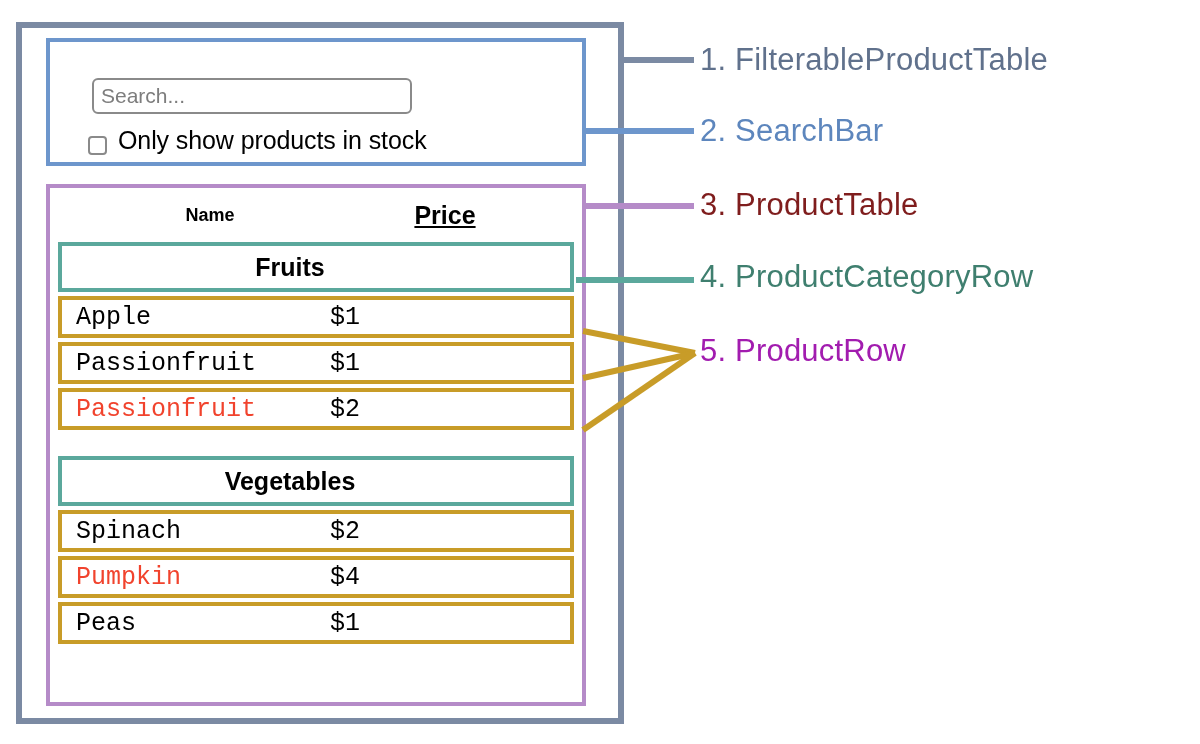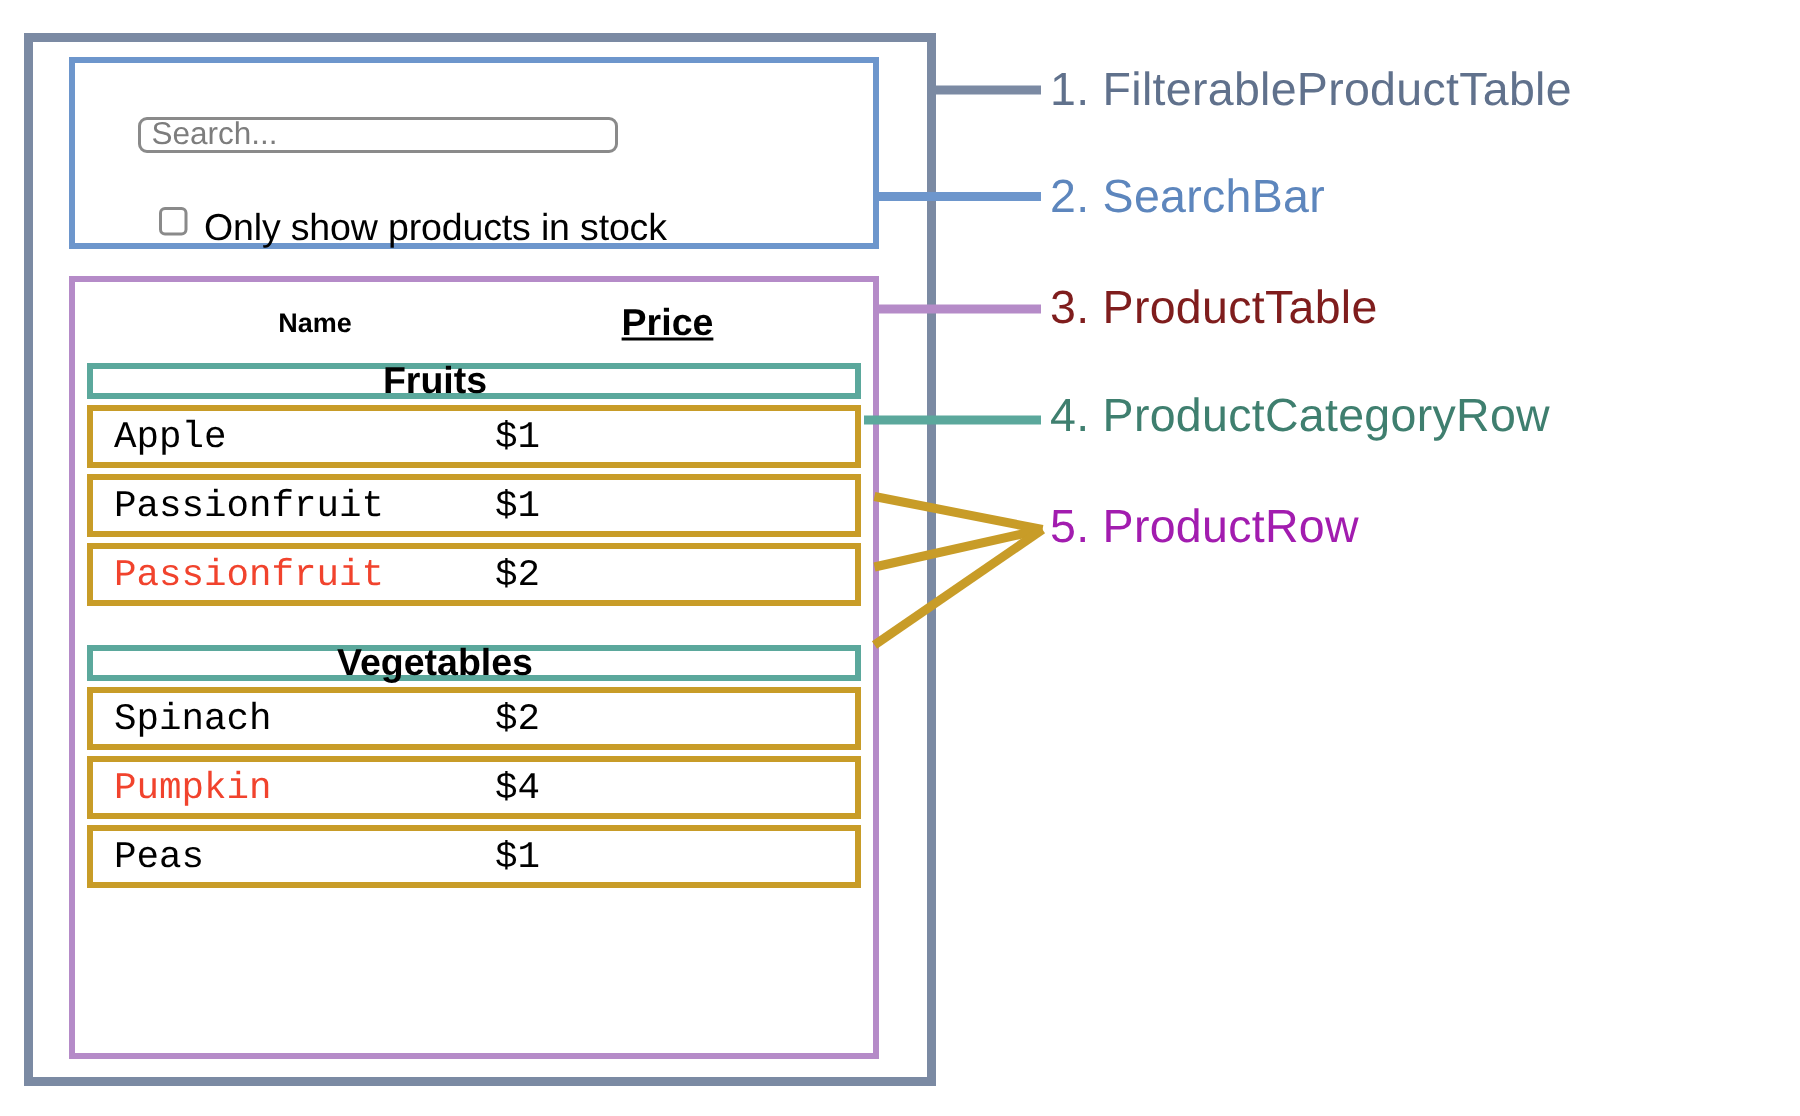--- a/index.html
+++ b/index.html
@@ -65,34 +65,33 @@
     top: 36px;
     width: 320px;
     height: 24px;
     border: 2px solid #8a8a8a;
     border-radius: 6px;
     box-sizing: border-box;
     background: #ffffff;
     font-family: "Liberation Sans", sans-serif;
     font-size: 21px;
     color: #404040;
-    padding: 4px 7px;
+    padding: 16px 7px;
     line-height: 30px;
     outline: none;
   }
   .search-input::placeholder { color: #7d7d7d; opacity: 1; }
 
   .checkbox-row {
     position: absolute;
-    left: 56px;
+    left: 38px;
     top: 84px;
     display: flex;
-    align-items: flex-start;
+    align-items: flex-end;
     gap: 11px;
-    margin-top: 12px;
   }
   .checkbox-box {
     width: 19px;
     height: 19px;
     border: 2px solid #8a8a8a;
     border-radius: 4px;
     box-sizing: border-box;
     background: #ffffff;
     flex: 0 0 auto;
   }
@@ -148,21 +147,21 @@
 
   .rows-area {
     position: absolute;
     left: 8px;
     top: 54px;
     width: 516px;
   }
 
   .category-row {
     width: 100%;
-    height: 24px;
+    height: 50px;
     border: 4px solid #5ba89c;
     box-sizing: border-box;
     background: #ffffff;
     display: flex;
     align-items: center;
     justify-content: center;
     margin-bottom: 4px;
     padding-left: 12px;
   }
   .category-row .cat-label {

